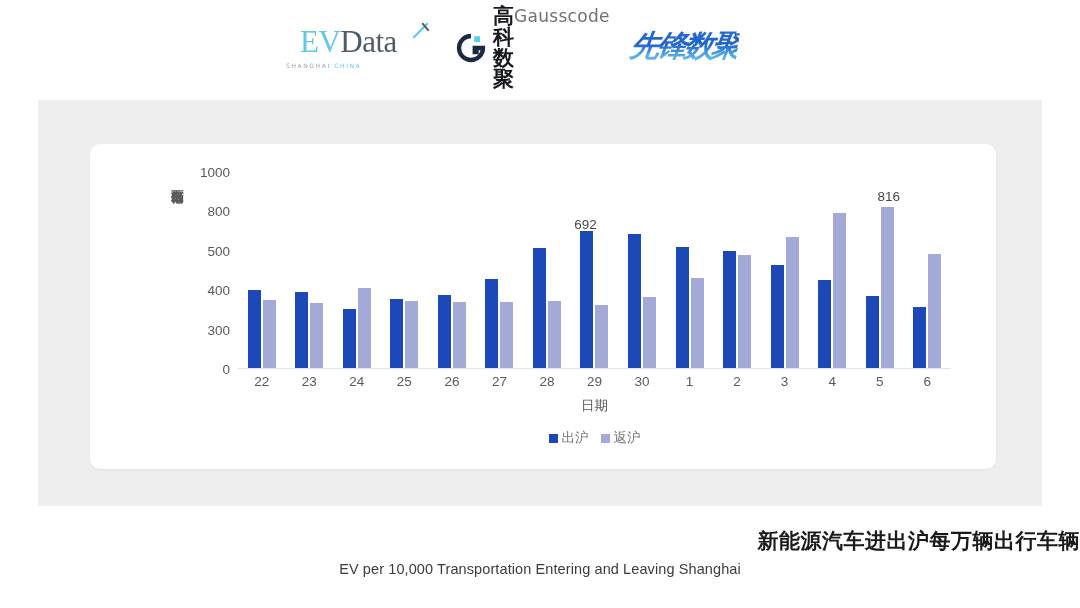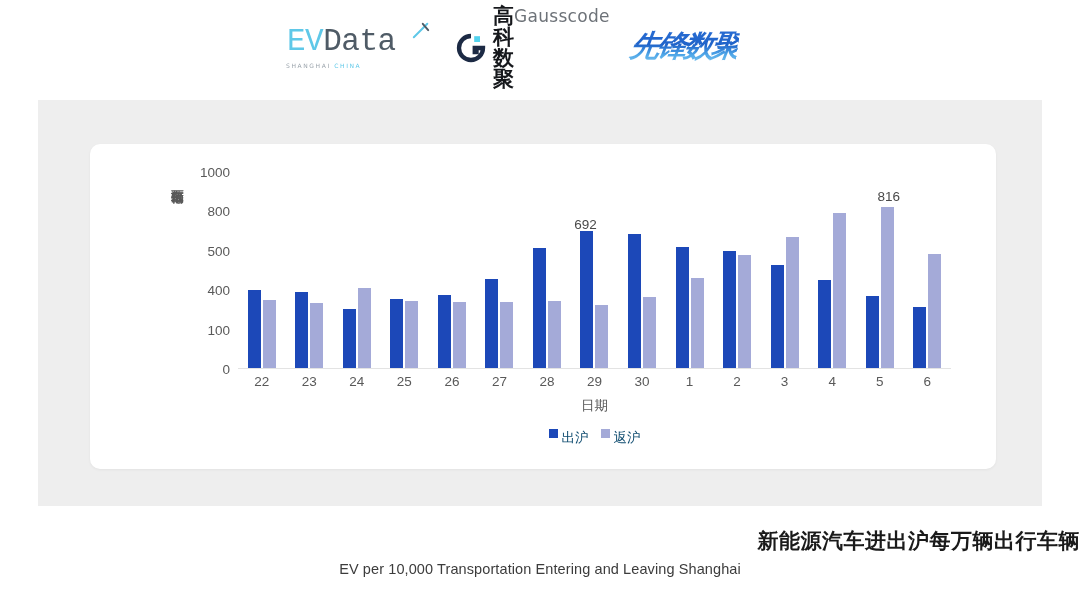--- a/index.html
+++ b/index.html
@@ -29,25 +29,25 @@
   }
 
   
   .logo-evdata {
     position: relative;
     width: 148px;
     height: 52px;
   }
   .evdata-word {
     position: absolute;
-    left: 3px;
+    left: 16px;
     top: 2px;
     font-size: 31px;
     letter-spacing: -0.5px;
-    font-family: Liberation Mono, monospace;
+    font-family: Liberation Serif, serif;
     font-weight: 400;
     white-space: nowrap;
   }
   .evdata-word .ev { color: #5FC8E8; }
   .evdata-word .data { color: #4F5B66; }
   .evdata-x {
     position: absolute;
     right: 2px;
     top: 0px;
     width: 18px;
@@ -268,23 +268,24 @@
     top: 285px;
     width: 713px;
     display: flex;
     align-items: center;
     justify-content: center;
     gap: 12px;
     font-family: "DejaVu Sans", sans-serif;
   }
   .legend-item {
     display: flex;
+    align-items: center;
     gap: 4px;
     font-size: 13.5px;
-    color: #0c4a6e;
+    color: #737373;
   }
   .legend-swatch {
     width: 9px;
     height: 9px;
     display: inline-block;
   }
   .legend-swatch.s1 { background: #1C48B8; }
   .legend-swatch.s2 { background: #A4AAD8; }
 
   
@@ -350,21 +351,21 @@
 
 <div class="outer-panel"></div>
 
 <div class="chart-card">
   <div class="plot-wrap">
 
     <div class="y-axis-title">每万辆出行车辆数</div>
 
     <div class="y-ticks" id="y-ticks">
         <div class="y-tick" style="top: 197px;">0</div>
-        <div class="y-tick" style="top: 157.6px;">100</div>
+        <div class="y-tick" style="top: 157.6px;">300</div>
         <div class="y-tick" style="top: 118.2px;">400</div>
         <div class="y-tick" style="top: 78.8px;">500</div>
         <div class="y-tick" style="top: 39.4px;">800</div>
         <div class="y-tick" style="top: 0px;">1000</div>
       </div>
 
     <div class="plot-area">
       <div class="groups" id="bar-groups">
           <div class="group">
             <div class="bar s1" style="height: 77.815px; background: rgb(28, 72, 184);"></div>

